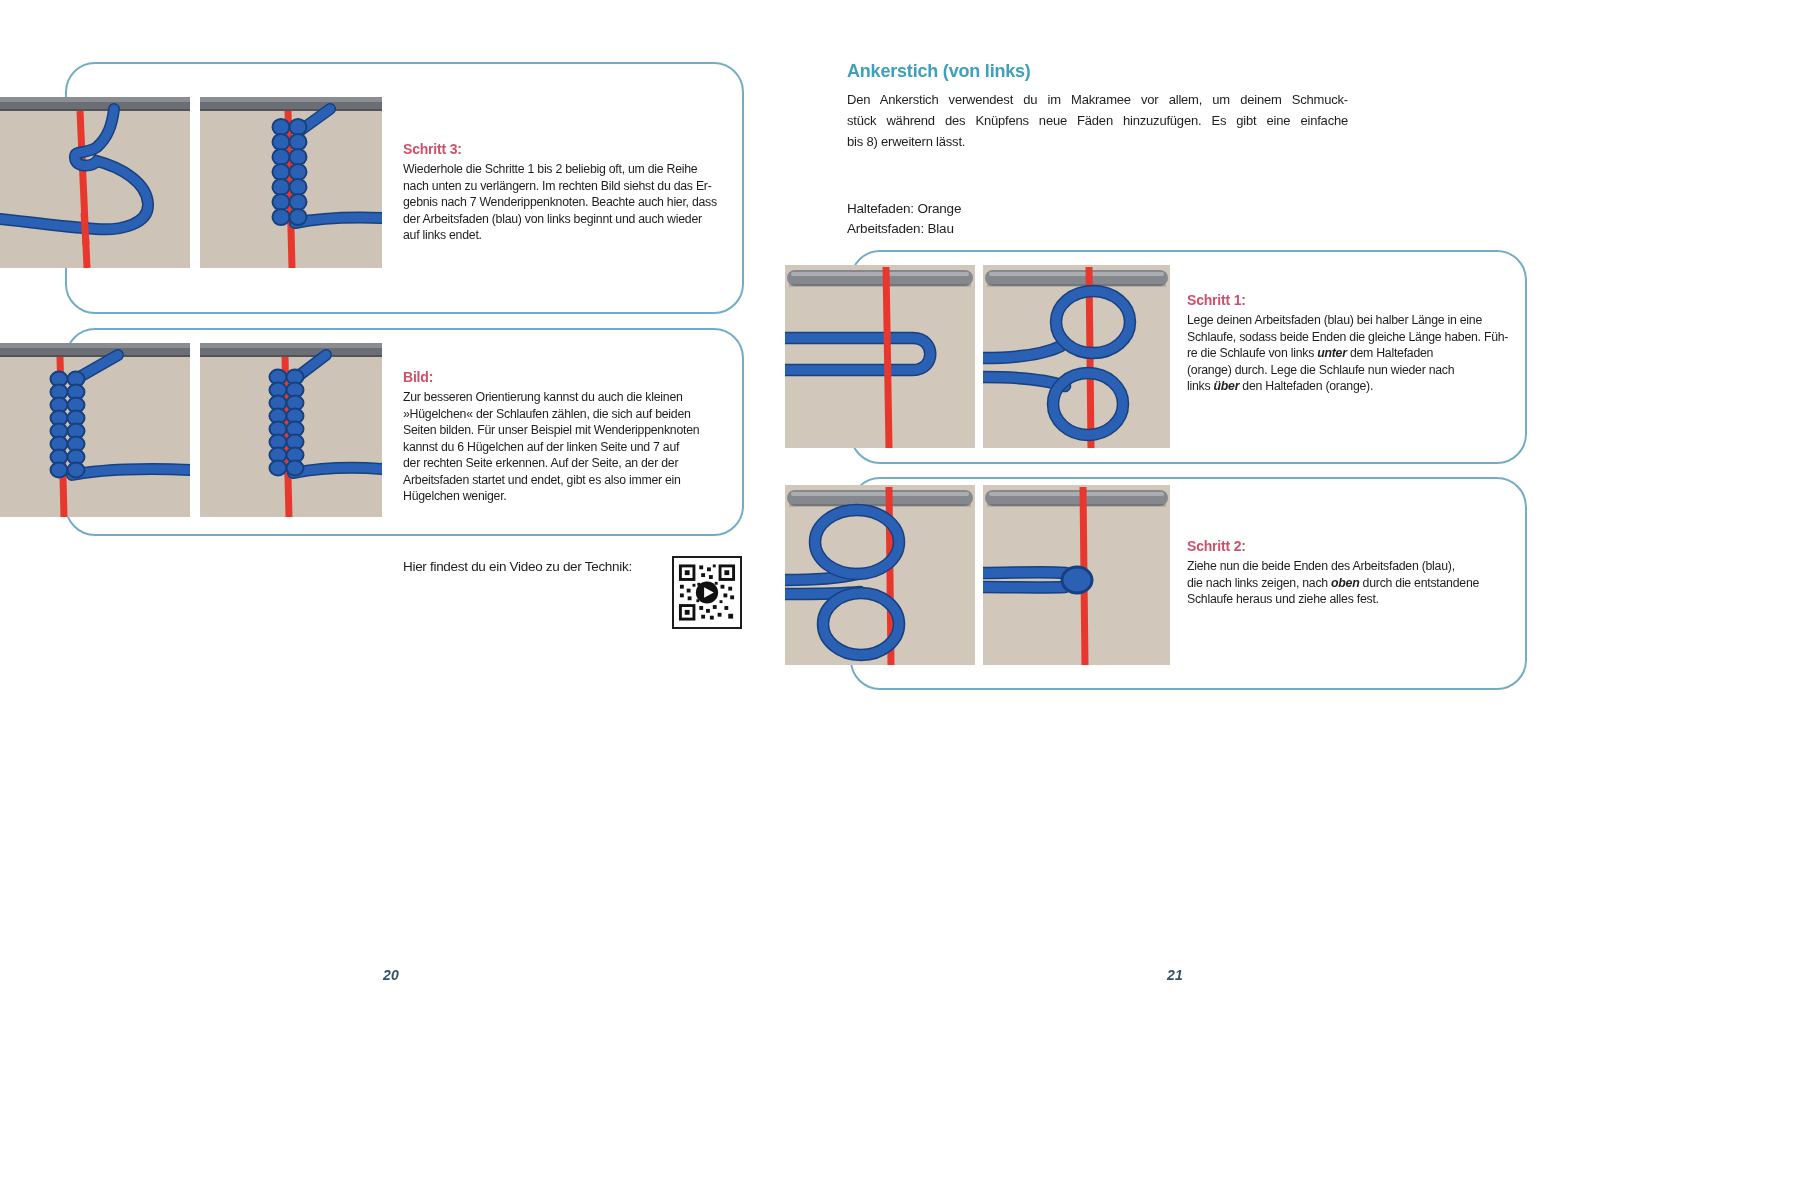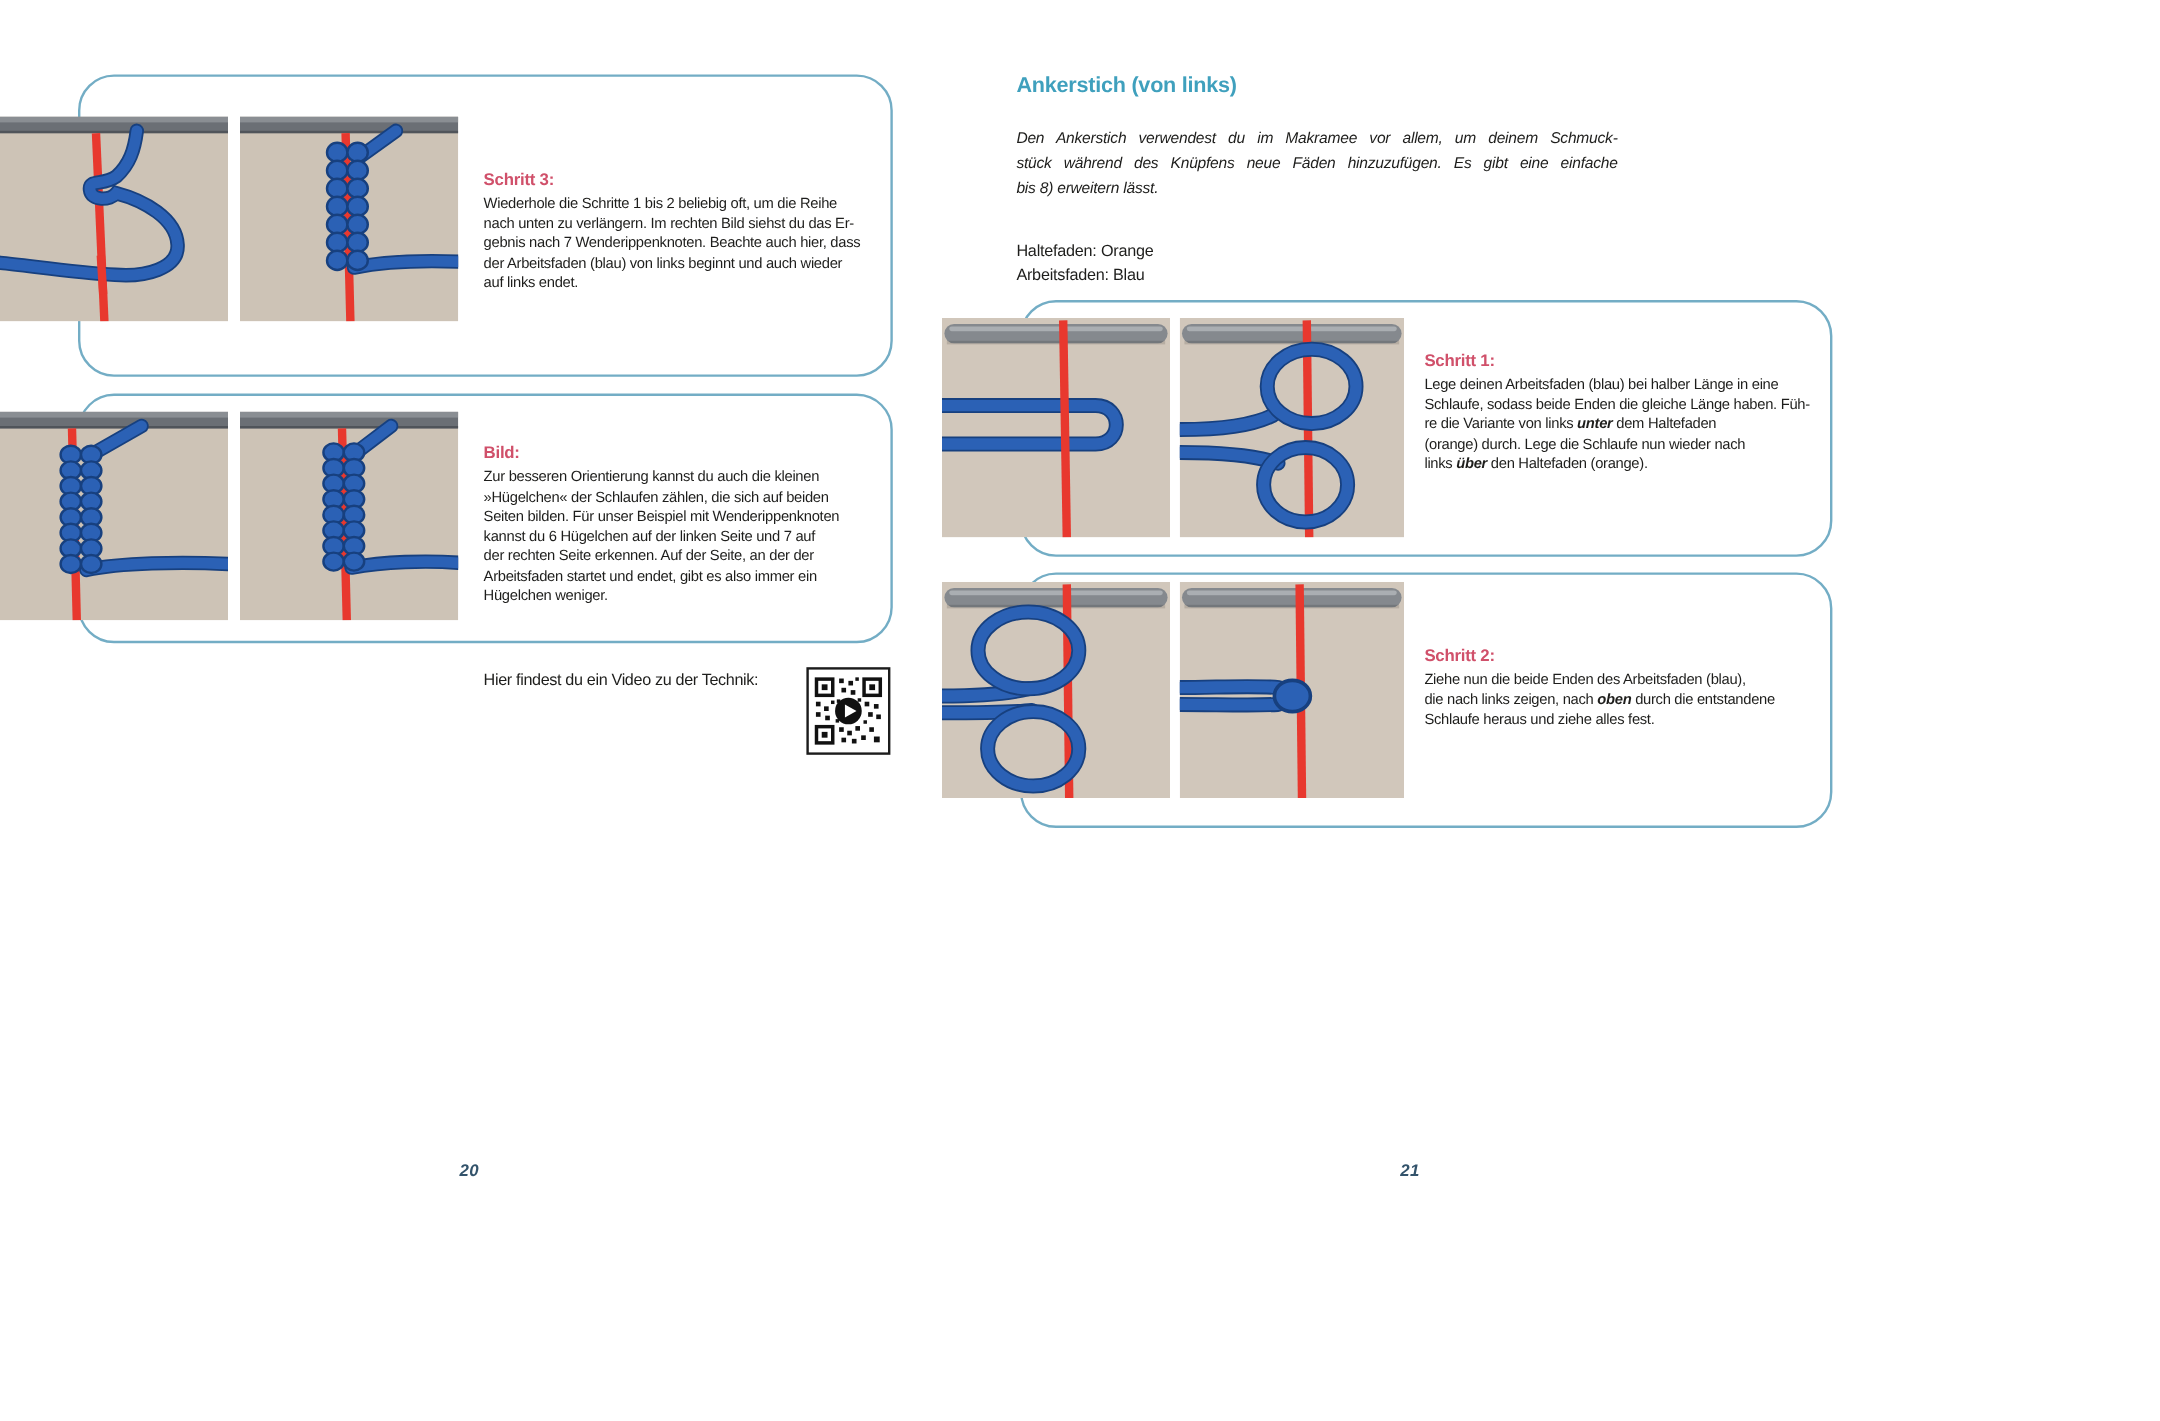--- a/index.html
+++ b/index.html
@@ -215,21 +215,21 @@
       </svg>
     </div>
 
     <div class="page-number" style="left:371px;top:967px;">20</div>
   </div>
 
   <div>
 
     <div class="page-title" style="left:847px;top:61px;">Ankerstich (von links)</div>
 
-    <div class="intro" style="left:847px;top:104px;font-style:italic;">
+    <div class="intro" style="left:847px;top:89px;">
         <div class="tline">Den Ankerstich verwendest du im Makramee vor allem, um deinem Schmuck-</div>
         <div class="tline">stück während des Knüpfens neue Fäden hinzuzufügen. Es gibt eine einfache</div>
         <div class="tline">bis 8) erweitern lässt.</div>
       </div>
 
     <div class="legend" style="left:847px;top:199px;">
         <div class="tline">Haltefaden: Orange</div>
         <div class="tline">Arbeitsfaden: Blau</div>
       </div>
 
@@ -263,21 +263,21 @@
         <ellipse cx="110" cy="57" rx="37" ry="31" stroke="#2b61b5" stroke-width="9.5" fill="none"></ellipse>
         <ellipse cx="105" cy="139" rx="35" ry="31" stroke="#2b61b5" stroke-width="9.5" fill="none"></ellipse>
       </svg>
     </div>
 
     <div class="textblock" style="left:1187px;top:292px;">
       <div class="step-heading">Schritt 1:</div>
       <div class="body-lines">
           <div class="tline">Lege deinen Arbeitsfaden (blau) bei halber Länge in eine</div>
           <div class="tline">Schlaufe, sodass beide Enden die gleiche Länge haben. Füh-</div>
-          <div class="tline"><span>re die Variante von links </span><span class="em">unter</span><span> dem Haltefaden</span></div>
+          <div class="tline"><span>re die Schlaufe von links </span><span class="em">unter</span><span> dem Haltefaden</span></div>
           <div class="tline">(orange) durch. Lege die Schlaufe nun wieder nach</div>
           <div class="tline"><span>links </span><span class="em">über</span><span> den Haltefaden (orange).</span></div>
         </div>
     </div>
 
     <div class="callout" style="left:850px;top:477px;width:673px;height:209px;"></div>
 
     <div class="photo" style="left:785px;top:485px;width:190px;height:180px;">
       <svg viewBox="0 0 190 180">
         <rect width="190" height="180" fill="#d1c7bb"></rect>

